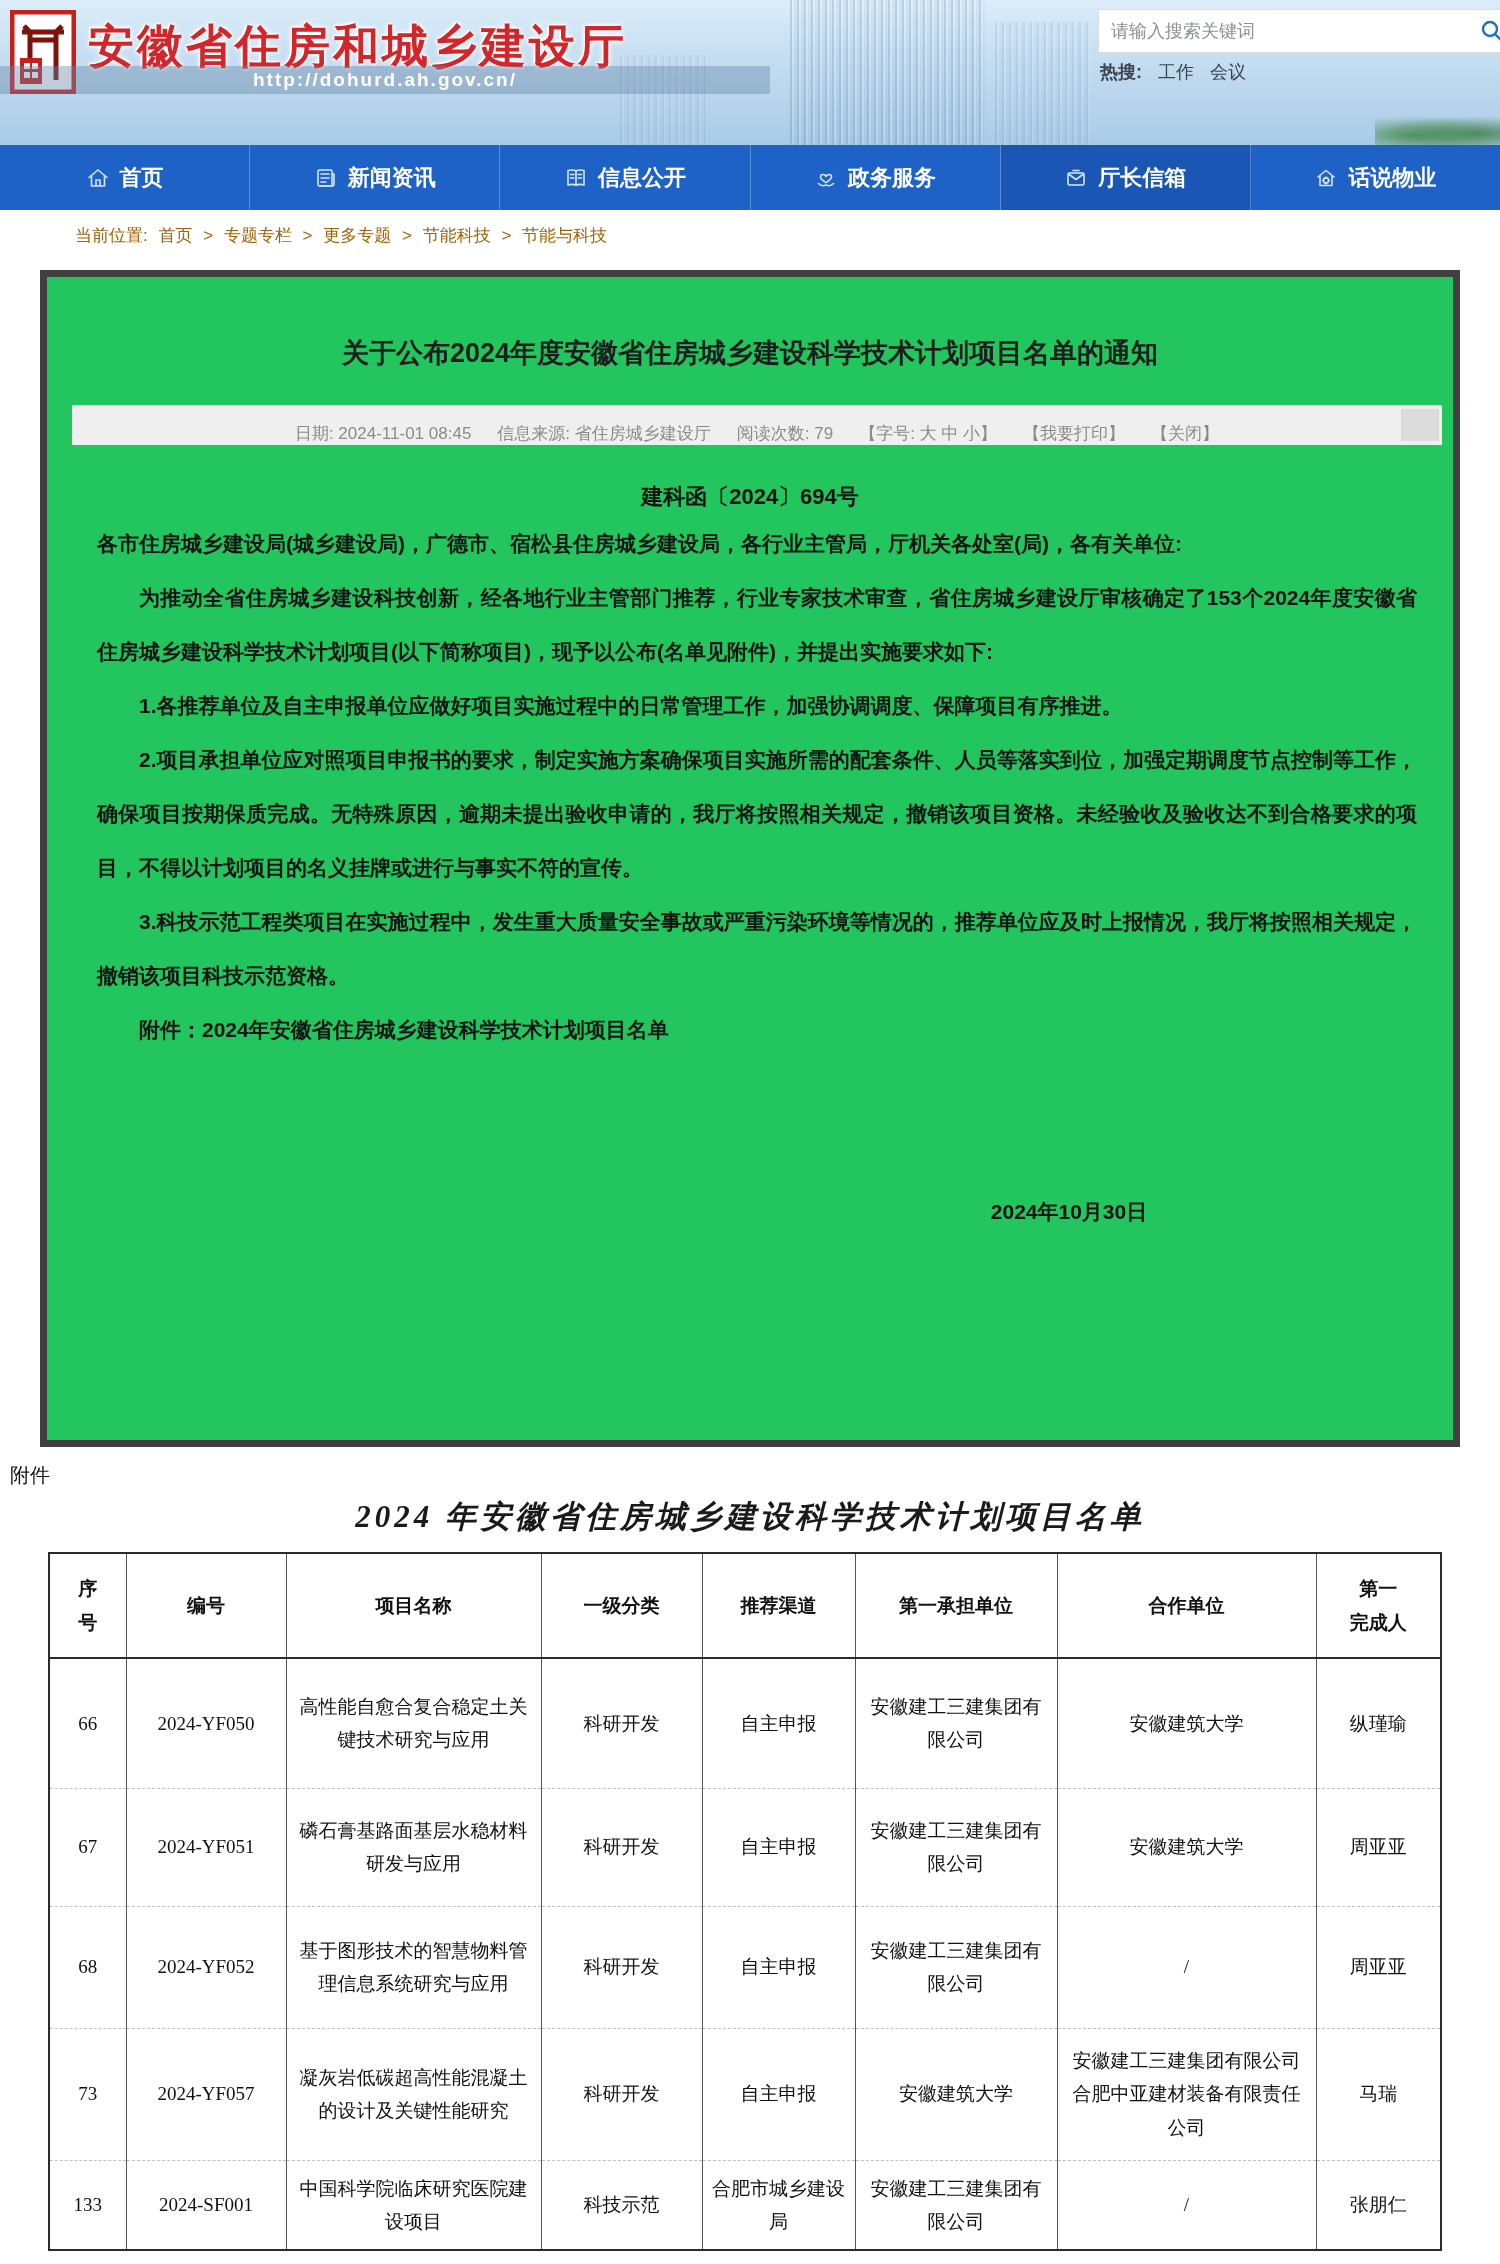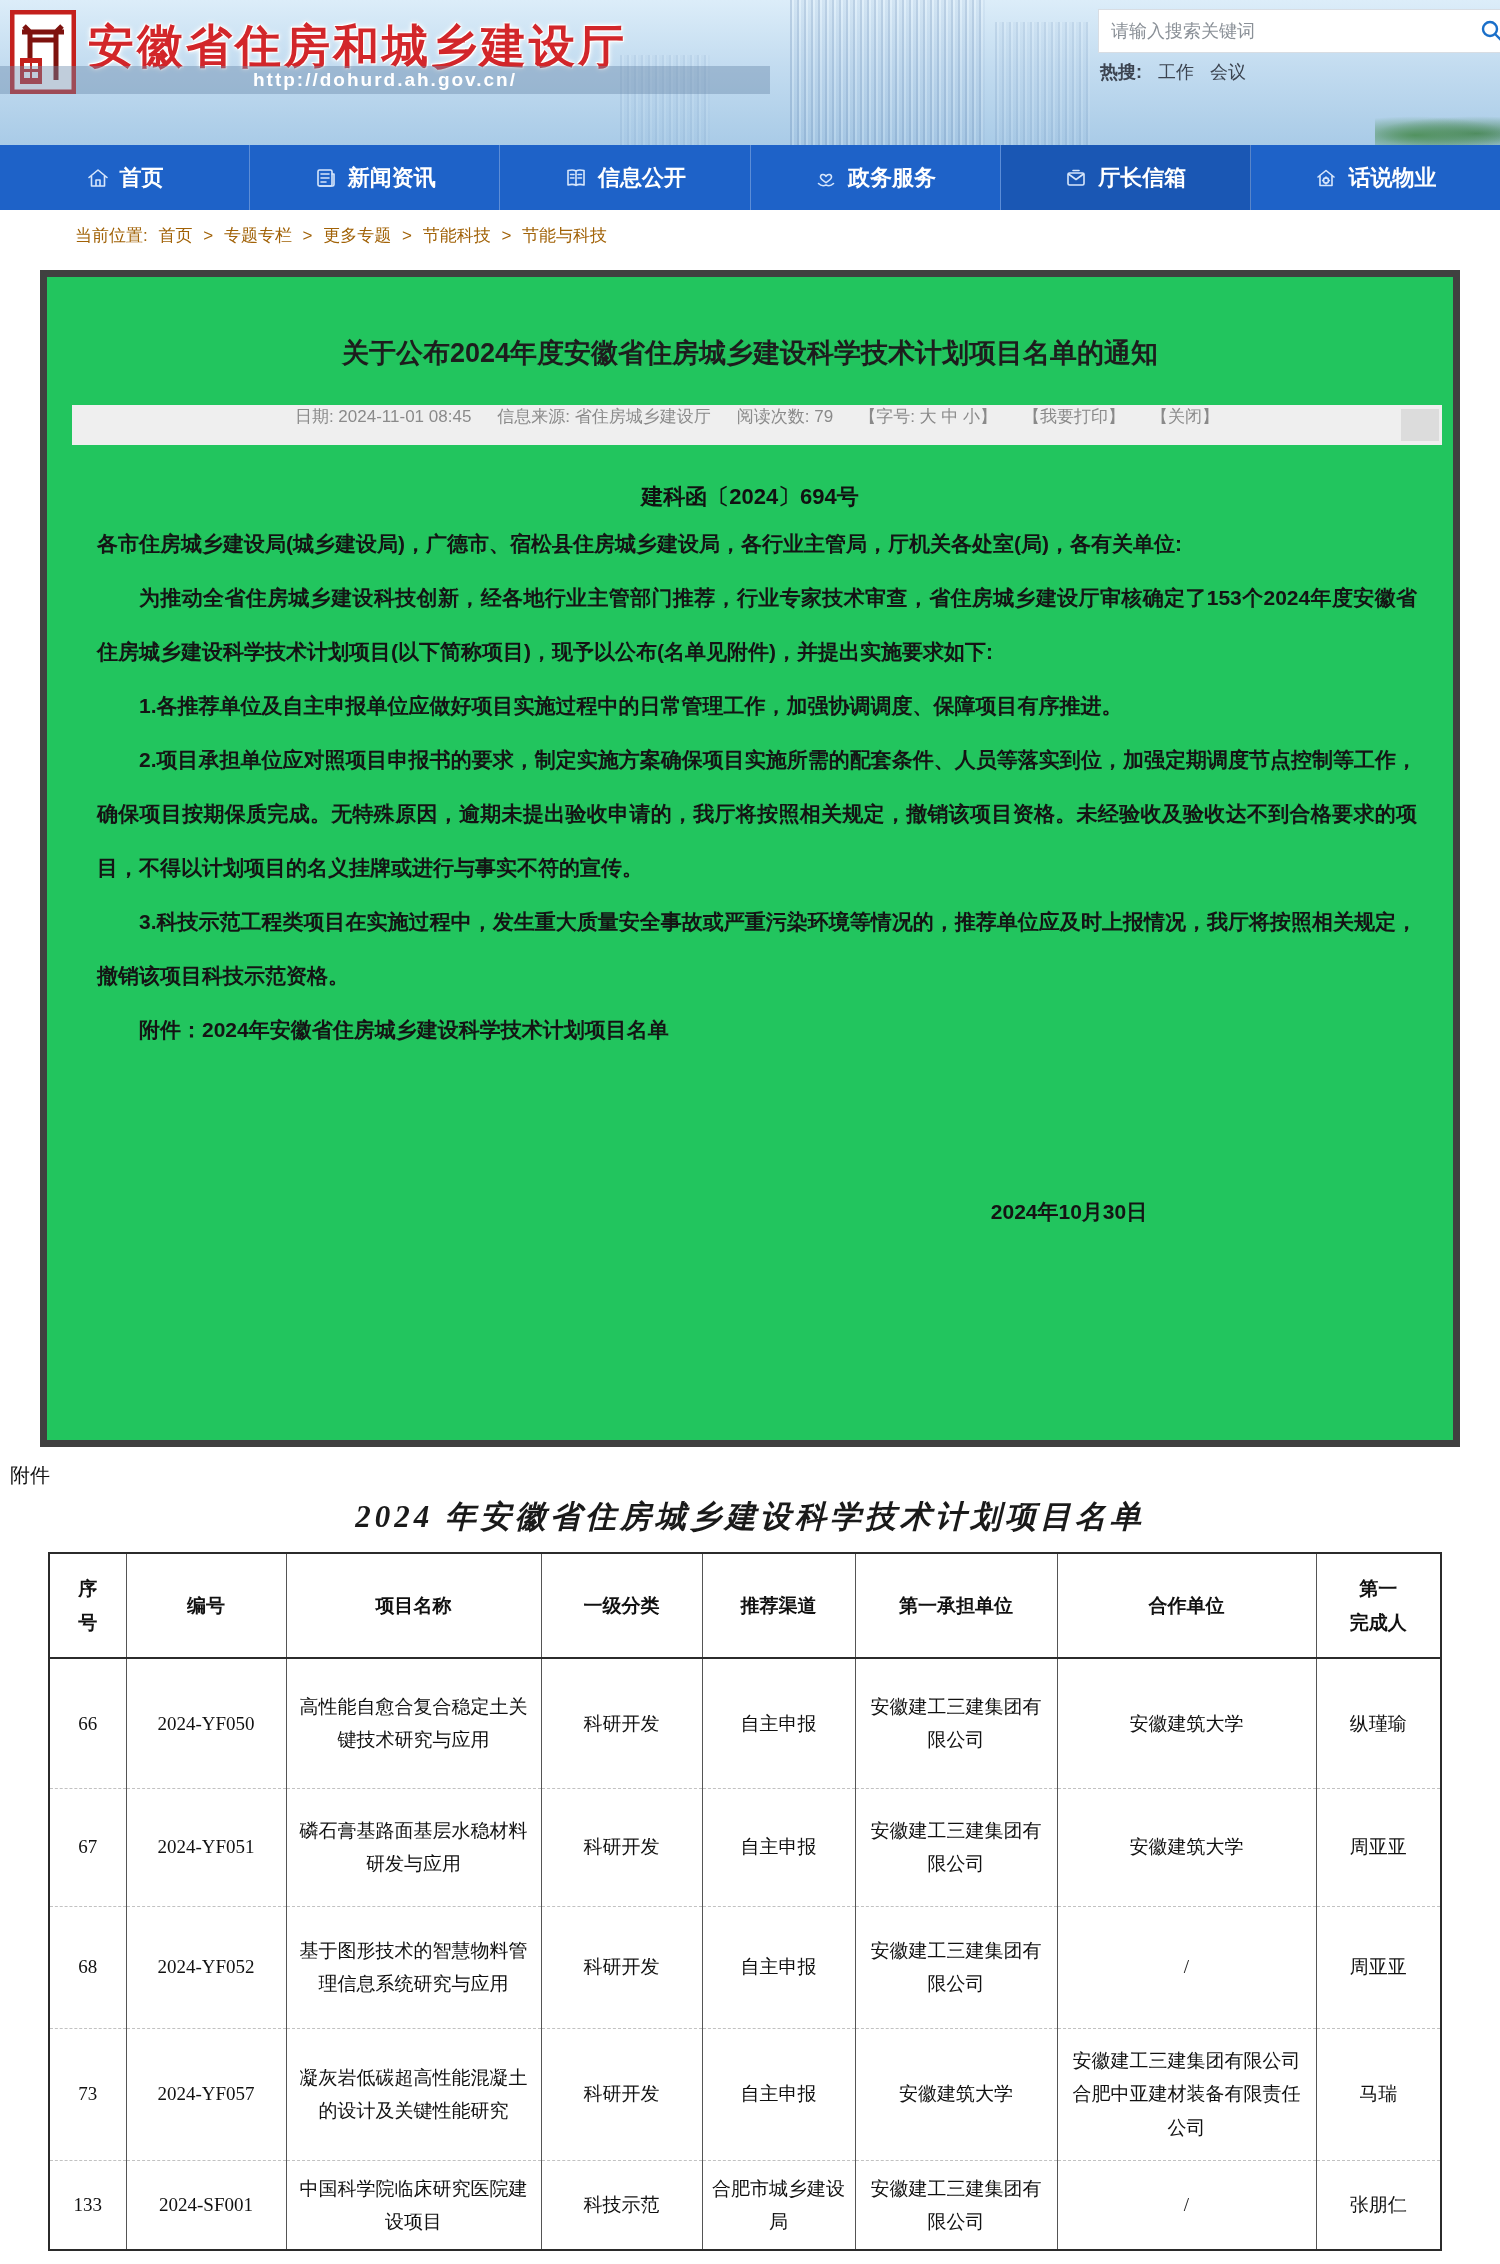--- a/index.html
+++ b/index.html
@@ -45,21 +45,21 @@
   .breadcrumb { position:absolute; left:75px; top:224px; font-size:17px; color:#a16207; }
   .breadcrumb span { margin-right:6px; }
   .crumb { cursor:pointer; }
 
   
   .article-box { position:absolute; left:40px; top:270px; width:1420px; height:1177px; background:#22c55e;
     border:7px solid #404040; }
   .article-title { position:absolute; left:0; top:58px; width:100%; text-align:center;
     font-size:27px; font-weight:bold; color:#1d1d1d; }
   .meta-bar { position:absolute; left:25px; top:128px; width:1370px; height:40px; background:#efefef;
-    display:flex; align-items:flex-start; justify-content:center; gap:26px; font-size:17px; color:#8a8a8a; }
+    display:flex; align-items:flex-end; justify-content:center; gap:26px; font-size:17px; color:#8a8a8a; }
   .meta-bar .ctrl { cursor:pointer; }
   .meta-share { position:absolute; right:3px; top:4px; width:38px; height:32px; background:#dcdcdc; }
   .doc-number { position:absolute; left:0; top:205px; width:100%; text-align:center;
     font-size:22px; font-weight:bold; color:#111; }
   .doc-body { position:absolute; left:50px; top:240px; width:1320px; font-size:21px; font-weight:600;
     color:#141414; line-height:54px; text-align:justify; }
   .doc-body p { text-indent:2em; }
   .doc-body p.no-indent { text-indent:0; }
   .sign-date { margin-left:762px; width:420px; text-align:center; margin-top:128px; }
 

